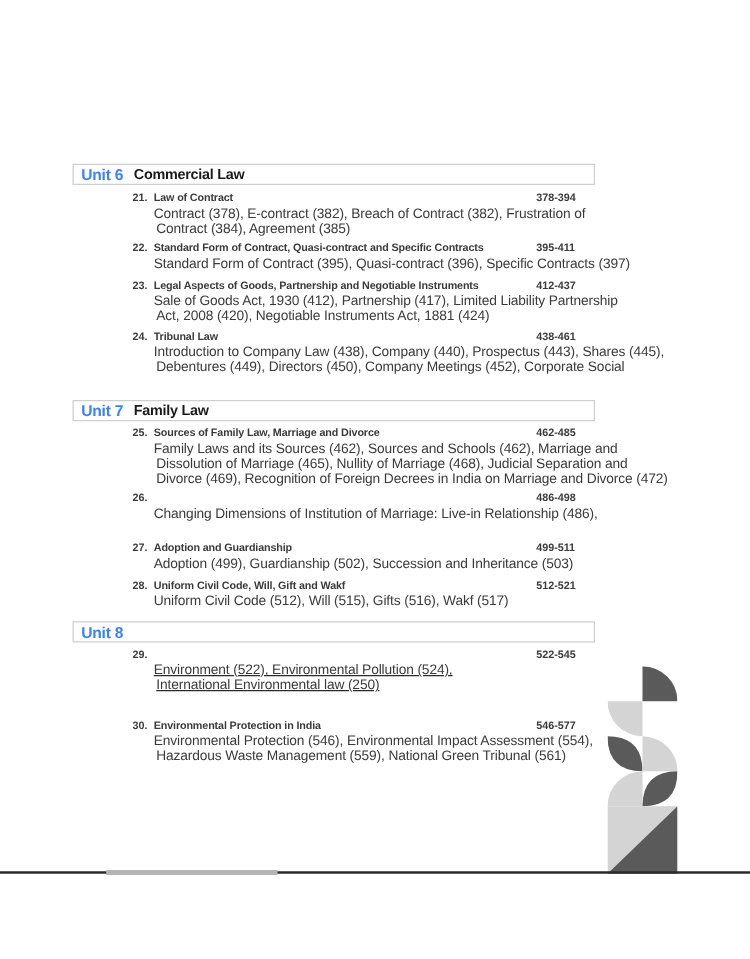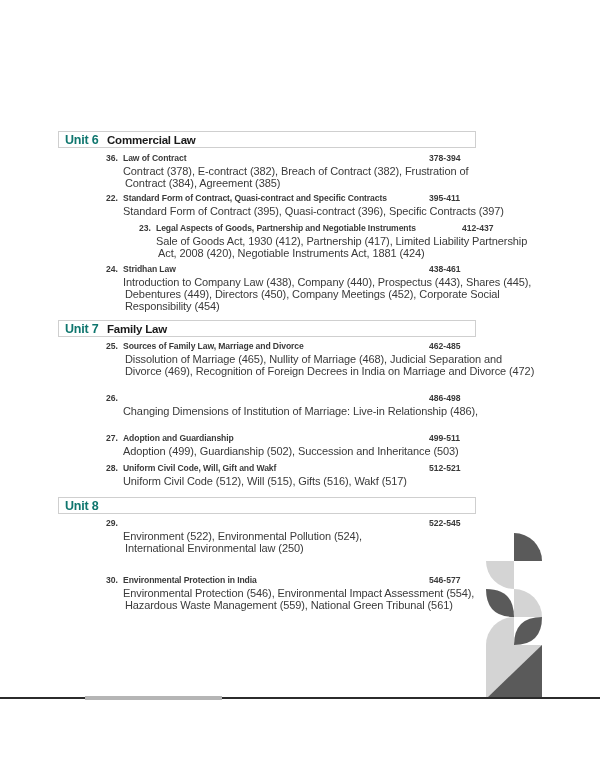--- a/index.html
+++ b/index.html
@@ -1,21 +1,21 @@
 <!DOCTYPE html>
 <html><head>
 <meta charset="utf-8">
 <style>
   html, body { margin: 0; padding: 0; background: #ffffff; }
   body { width: 600px; height: 767px; position: relative; overflow: hidden;
          font-family: "Liberation Sans", "DejaVu Sans", sans-serif; color: #2a2a2a; }
   .unit { position: absolute; left: 58px; width: 418px; height: 17px;
           border: 1px solid #cfcfcf; box-sizing: border-box; }
   .unit .u-label { position: absolute; left: 6px; top: 0px; font-weight: bold;
-                   font-size: 12.5px; line-height: 16px; color: #0f766e; letter-spacing: -0.2px; }
+                   font-size: 12.5px; line-height: 16px; color: #3b82f6; letter-spacing: -0.2px; }
   .unit .u-title { position: absolute; left: 48px; top: 0px; font-weight: bold;
                    font-size: 11.5px; line-height: 16px; color: #1a1a1a; letter-spacing: -0.2px; }
   .item { position: absolute; left: 106px; width: 360px; }
   .item .row { position: relative; height: 13px; }
   .item .num { position: absolute; left: 0; top: 0; font-weight: bold; font-size: 8.6px; line-height: 12px; color: #3a3a3a; }
   .item .ttl { position: absolute; left: 17px; top: 0; font-weight: bold; font-size: 8.6px; line-height: 12px; color: #3a3a3a; white-space: nowrap; letter-spacing: -0.1px; }
   .item .pages { position: absolute; left: 323px; top: 0; font-weight: bold; font-size: 8.6px; line-height: 12px; color: #3a3a3a; }
   .item .sub { margin-left: 17px; font-size: 11px; line-height: 12px; color: #3a3a3a; white-space: nowrap; letter-spacing: -0.1px; }
   .item .sub.indent { margin-left: 19px; }
   .bottom-line { position: absolute; left: 0; top: 697px; width: 600px; height: 2px; background: #2b2b2b; }
@@ -25,69 +25,69 @@
 </head>
 <body>
 
 <div class="unit" style="top:131px;">
   <span class="u-label">Unit 6</span>
   <span class="u-title">Commercial Law</span>
 </div>
 
 <div class="item" style="top:152px;">
   <div class="row">
-    <span class="num">36.</span>
+    <span class="num">21.</span>
     <span class="ttl">Law of Contract</span>
     <span class="pages">378-394</span>
   </div>
   <div class="sub">Contract (378), E-contract (382), Breach of Contract (382), Frustration of</div>
   <div class="sub indent">Contract (384), Agreement (385)</div>
 </div>
 
 <div class="item" style="top:192px;">
   <div class="row">
     <span class="num">22.</span>
     <span class="ttl">Standard Form of Contract, Quasi-contract and Specific Contracts</span>
     <span class="pages">395-411</span>
   </div>
   <div class="sub">Standard Form of Contract (395), Quasi-contract (396), Specific Contracts (397)</div>
 </div>
 
-<div class="item" style="top:222px;margin-left:33px;">
+<div class="item" style="top:222px;">
   <div class="row">
     <span class="num">23.</span>
     <span class="ttl">Legal Aspects of Goods, Partnership and Negotiable Instruments</span>
     <span class="pages">412-437</span>
   </div>
   <div class="sub">Sale of Goods Act, 1930 (412), Partnership (417), Limited Liability Partnership</div>
   <div class="sub indent">Act, 2008 (420), Negotiable Instruments Act, 1881 (424)</div>
 </div>
 
 <div class="item" style="top:263px;">
   <div class="row">
     <span class="num">24.</span>
-    <span class="ttl">Stridhan Law</span>
+    <span class="ttl">Tribunal Law</span>
     <span class="pages">438-461</span>
   </div>
   <div class="sub">Introduction to Company Law (438), Company (440), Prospectus (443), Shares (445),</div>
   <div class="sub indent">Debentures (449), Directors (450), Company Meetings (452), Corporate Social</div>
-  <div class="sub indent">Responsibility (454)</div>
 </div>
 
 <div class="unit" style="top:320px;">
   <span class="u-label">Unit 7</span>
   <span class="u-title">Family Law</span>
 </div>
 
 <div class="item" style="top:340px;">
   <div class="row">
     <span class="num">25.</span>
     <span class="ttl">Sources of Family Law, Marriage and Divorce</span>
     <span class="pages">462-485</span>
   </div>
+  <div class="sub">Family Laws and its Sources (462), Sources and Schools (462), Marriage and</div>
   <div class="sub indent">Dissolution of Marriage (465), Nullity of Marriage (468), Judicial Separation and</div>
   <div class="sub indent">Divorce (469), Recognition of Foreign Decrees in India on Marriage and Divorce (472)</div>
 </div>
 
 <div class="item" style="top:392px;">
   <div class="row">
     <span class="num">26.</span>
     <span class="pages">486-498</span>
   </div>
   <div class="sub">Changing Dimensions of Institution of Marriage: Live-in Relationship (486),</div>
@@ -108,21 +108,21 @@
     <span class="ttl">Uniform Civil Code, Will, Gift and Wakf</span>
     <span class="pages">512-521</span>
   </div>
   <div class="sub">Uniform Civil Code (512), Will (515), Gifts (516), Wakf (517)</div>
 </div>
 
 <div class="unit" style="top:497px;">
   <span class="u-label">Unit 8</span>
 </div>
 
-<div class="item" style="top:517px;">
+<div class="item" style="top:517px;text-decoration:underline;">
   <div class="row">
     <span class="num">29.</span>
     <span class="pages">522-545</span>
   </div>
   <div class="sub">Environment (522), Environmental Pollution (524),</div>
   <div class="sub indent">International Environmental law (250)</div>
 </div>
 
 <div class="item" style="top:558px;margin-top:16px;">
   <div class="row">

